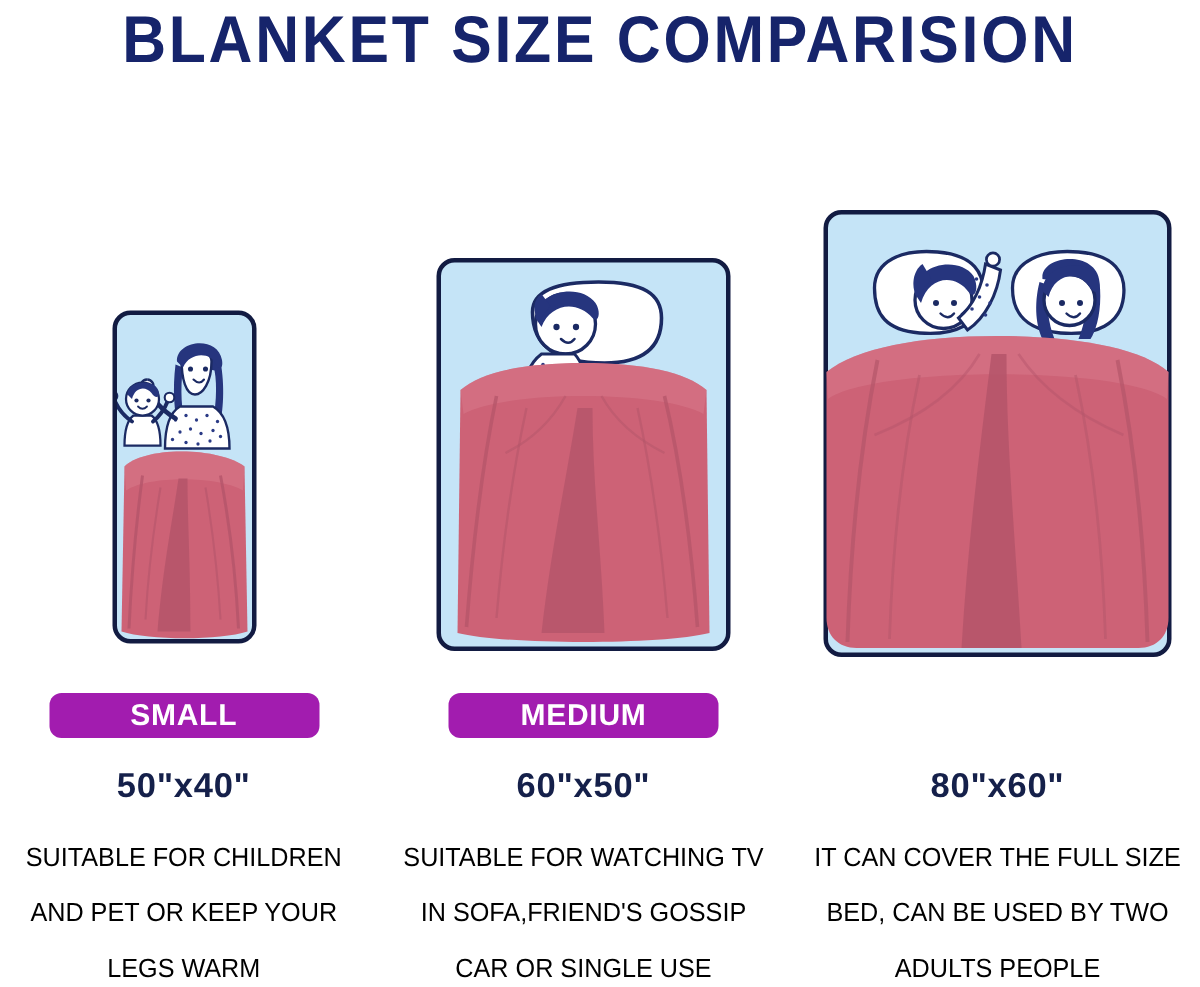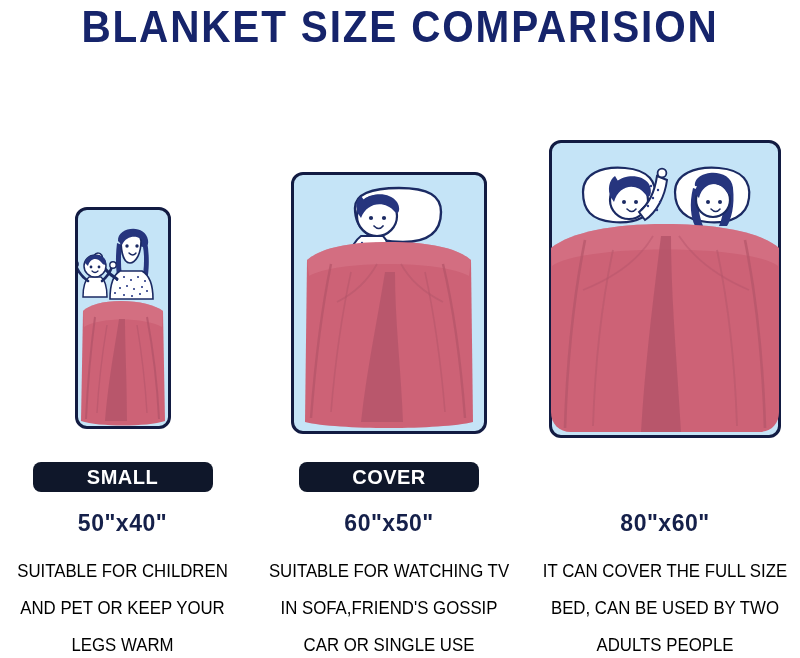--- a/index.html
+++ b/index.html
@@ -76,21 +76,21 @@
   #illo-large  { top: 140px; width: 232px; height: 298px; }
 
   
   .pill {
     position: absolute;
     left: 50%;
     transform: translateX(-50%);
     top: 462px;
     height: 30px;
     line-height: 30px;
-    background: #0f172a;
+    background: #a21caf;
     border-radius: 8px;
     color: #ffffff;
     font-weight: bold;
     font-size: 20px;
     text-align: center;
     letter-spacing: 0.5px;
     white-space: nowrap;
   }
   #pill-small  { width: 180px; }
   #pill-medium { width: 180px; }
@@ -273,21 +273,21 @@
             <path d="M60,100 C50,146 44,192 40,240" fill="none" stroke="#b4556a" stroke-width="1.6" opacity="0.55"></path>
             <path d="M134,100 C144,146 150,192 154,240" fill="none" stroke="#b4556a" stroke-width="1.6" opacity="0.55"></path>
             <path d="M86,92 C76,110 62,122 46,130" fill="none" stroke="#b4556a" stroke-width="1.6" opacity="0.5"></path>
             <path d="M110,92 C120,110 136,122 152,130" fill="none" stroke="#b4556a" stroke-width="1.6" opacity="0.5"></path>
           </g>
         </g>
       </svg>
     </div>
   </div>
 
-  <div class="pill" id="pill-medium">COVER</div>
+  <div class="pill" id="pill-medium">MEDIUM</div>
 
   <div class="dims">60"x50"</div>
 
   <div class="desc">
     <span class="desc-line">SUITABLE FOR WATCHING TV</span>
     <span class="desc-line">IN SOFA,FRIEND'S GOSSIP</span>
     <span class="desc-line">CAR OR SINGLE USE</span>
   </div>
 </div>
 

